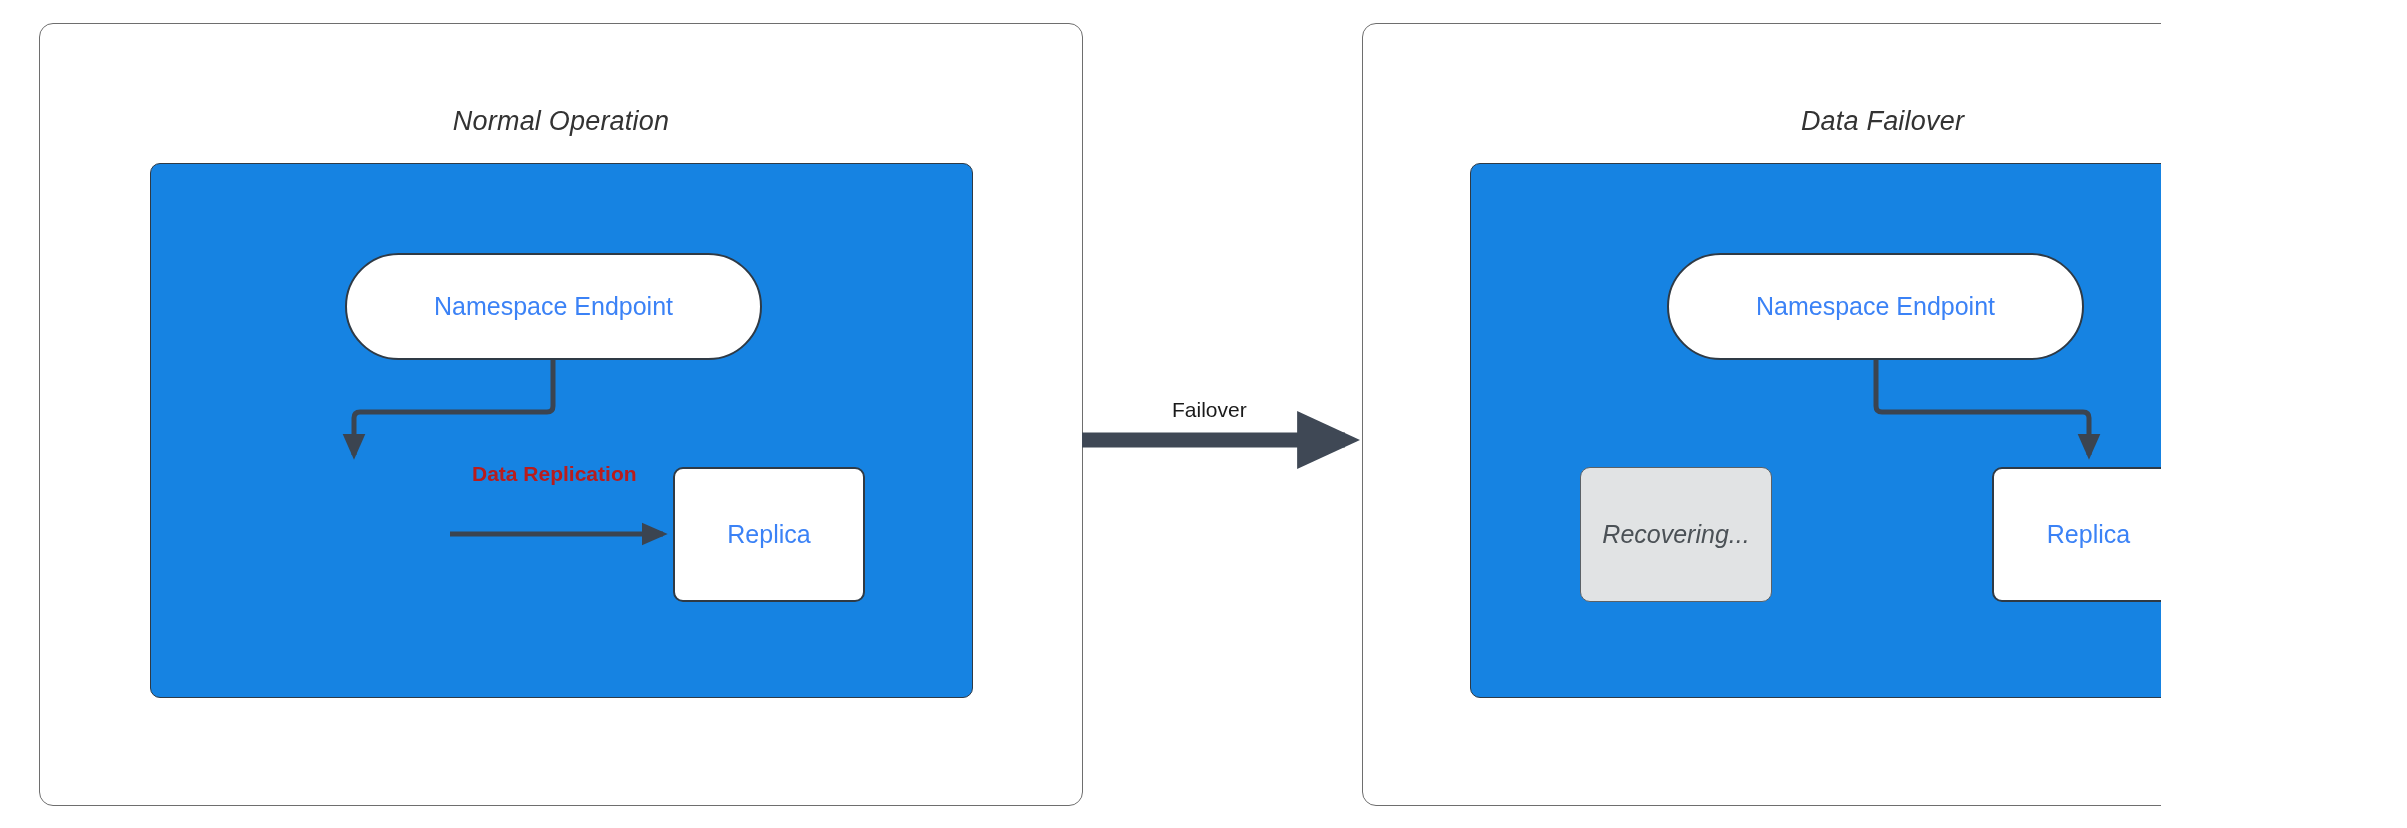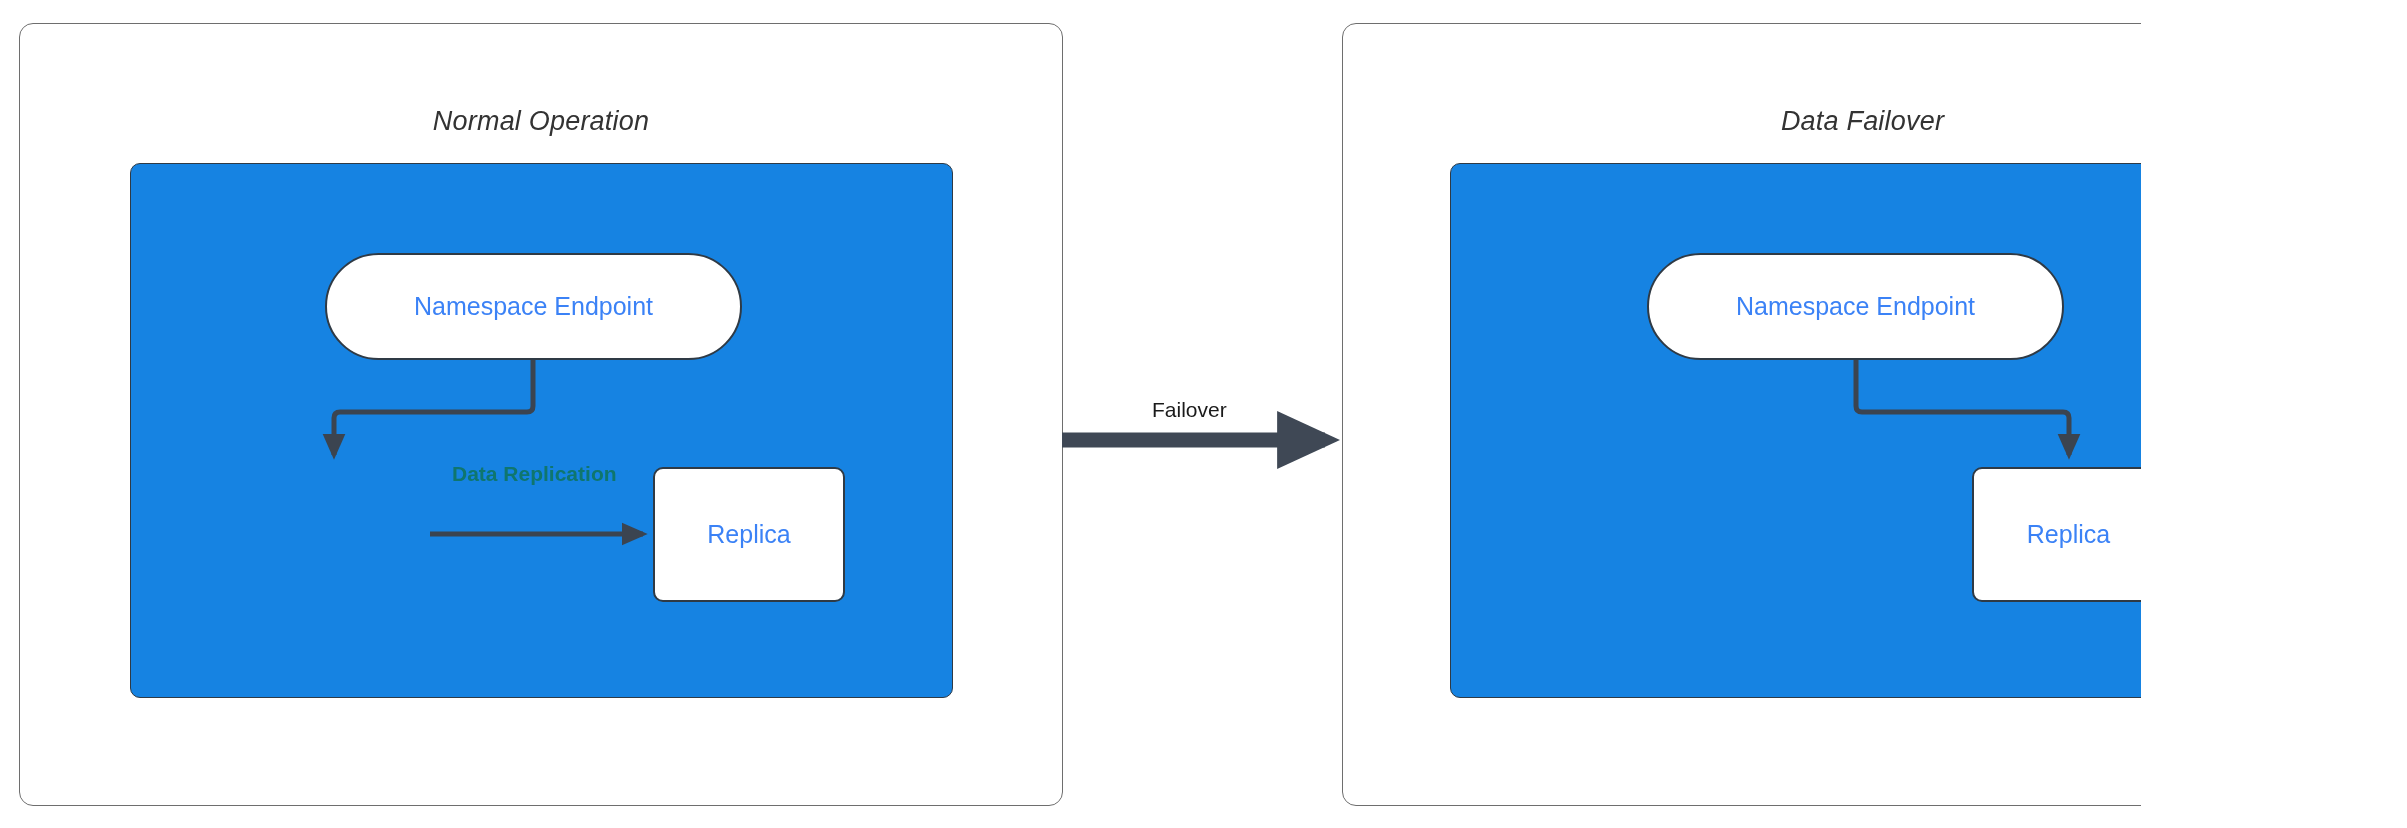--- a/index.html
+++ b/index.html
@@ -9,20 +9,21 @@
   }
   body {
     font-family: "Liberation Sans", sans-serif;
   }
   #canvas {
     position: relative;
     width: 2141px;
     height: 828px;
     background: #ffffff;
     overflow: hidden;
+    margin-left: 20px;
   }
   .panel {
     position: absolute;
     background: #ffffff;
     border: 1.5px solid #6e6e6e;
     border-radius: 14px;
     box-sizing: border-box;
   }
   #panel-left  { left: 19px;   top: 23px; width: 1044px; height: 783px; }
   #panel-right { left: 1342px; top: 23px; width: 1041px; height: 783px; }
@@ -98,21 +99,21 @@
   .edge-thick {
     fill: none;
     stroke: #3f4855;
     stroke-width: 15;
   }
 
   .edge-label {
     position: absolute;
     font-size: 21px;
     font-weight: bold;
-    color: #0f766e;
+    color: #b91c1c;
     white-space: nowrap;
     z-index: 6;
   }
   #label-replication { left: 452px; top: 462px; }
 
   .failover-label {
     position: absolute;
     font-size: 21px;
     color: #1a1a1a;
     white-space: nowrap;
@@ -139,20 +140,21 @@
   <div class="edge-label" id="label-replication">Data Replication</div>
 
   <div class="panel" id="panel-right">
     <div class="panel-title">Data Failover</div>
   </div>
 
   <div class="zone" id="zone-right"></div>
 
   <div class="node pill" id="ep-right">Namespace Endpoint</div>
 
+  <div class="node box recovering" id="recovering">Recovering...</div>
 
   <div class="node box" id="replica-r">Replica</div>
 
   <div class="failover-label" id="label-failover">Failover</div>
 
   <svg class="edge-svg" viewBox="0 0 2407 828" xmlns="http://www.w3.org/2000/svg">
     <defs>
       <marker id="arrow-sm" viewBox="0 0 10 10" refX="8.2" refY="5" markerWidth="5.2" markerHeight="5.2" orient="auto-start-reverse">
         <path d="M 0 0.6 L 10 5 L 0 9.4 z" fill="#3b4450"></path>
       </marker>

